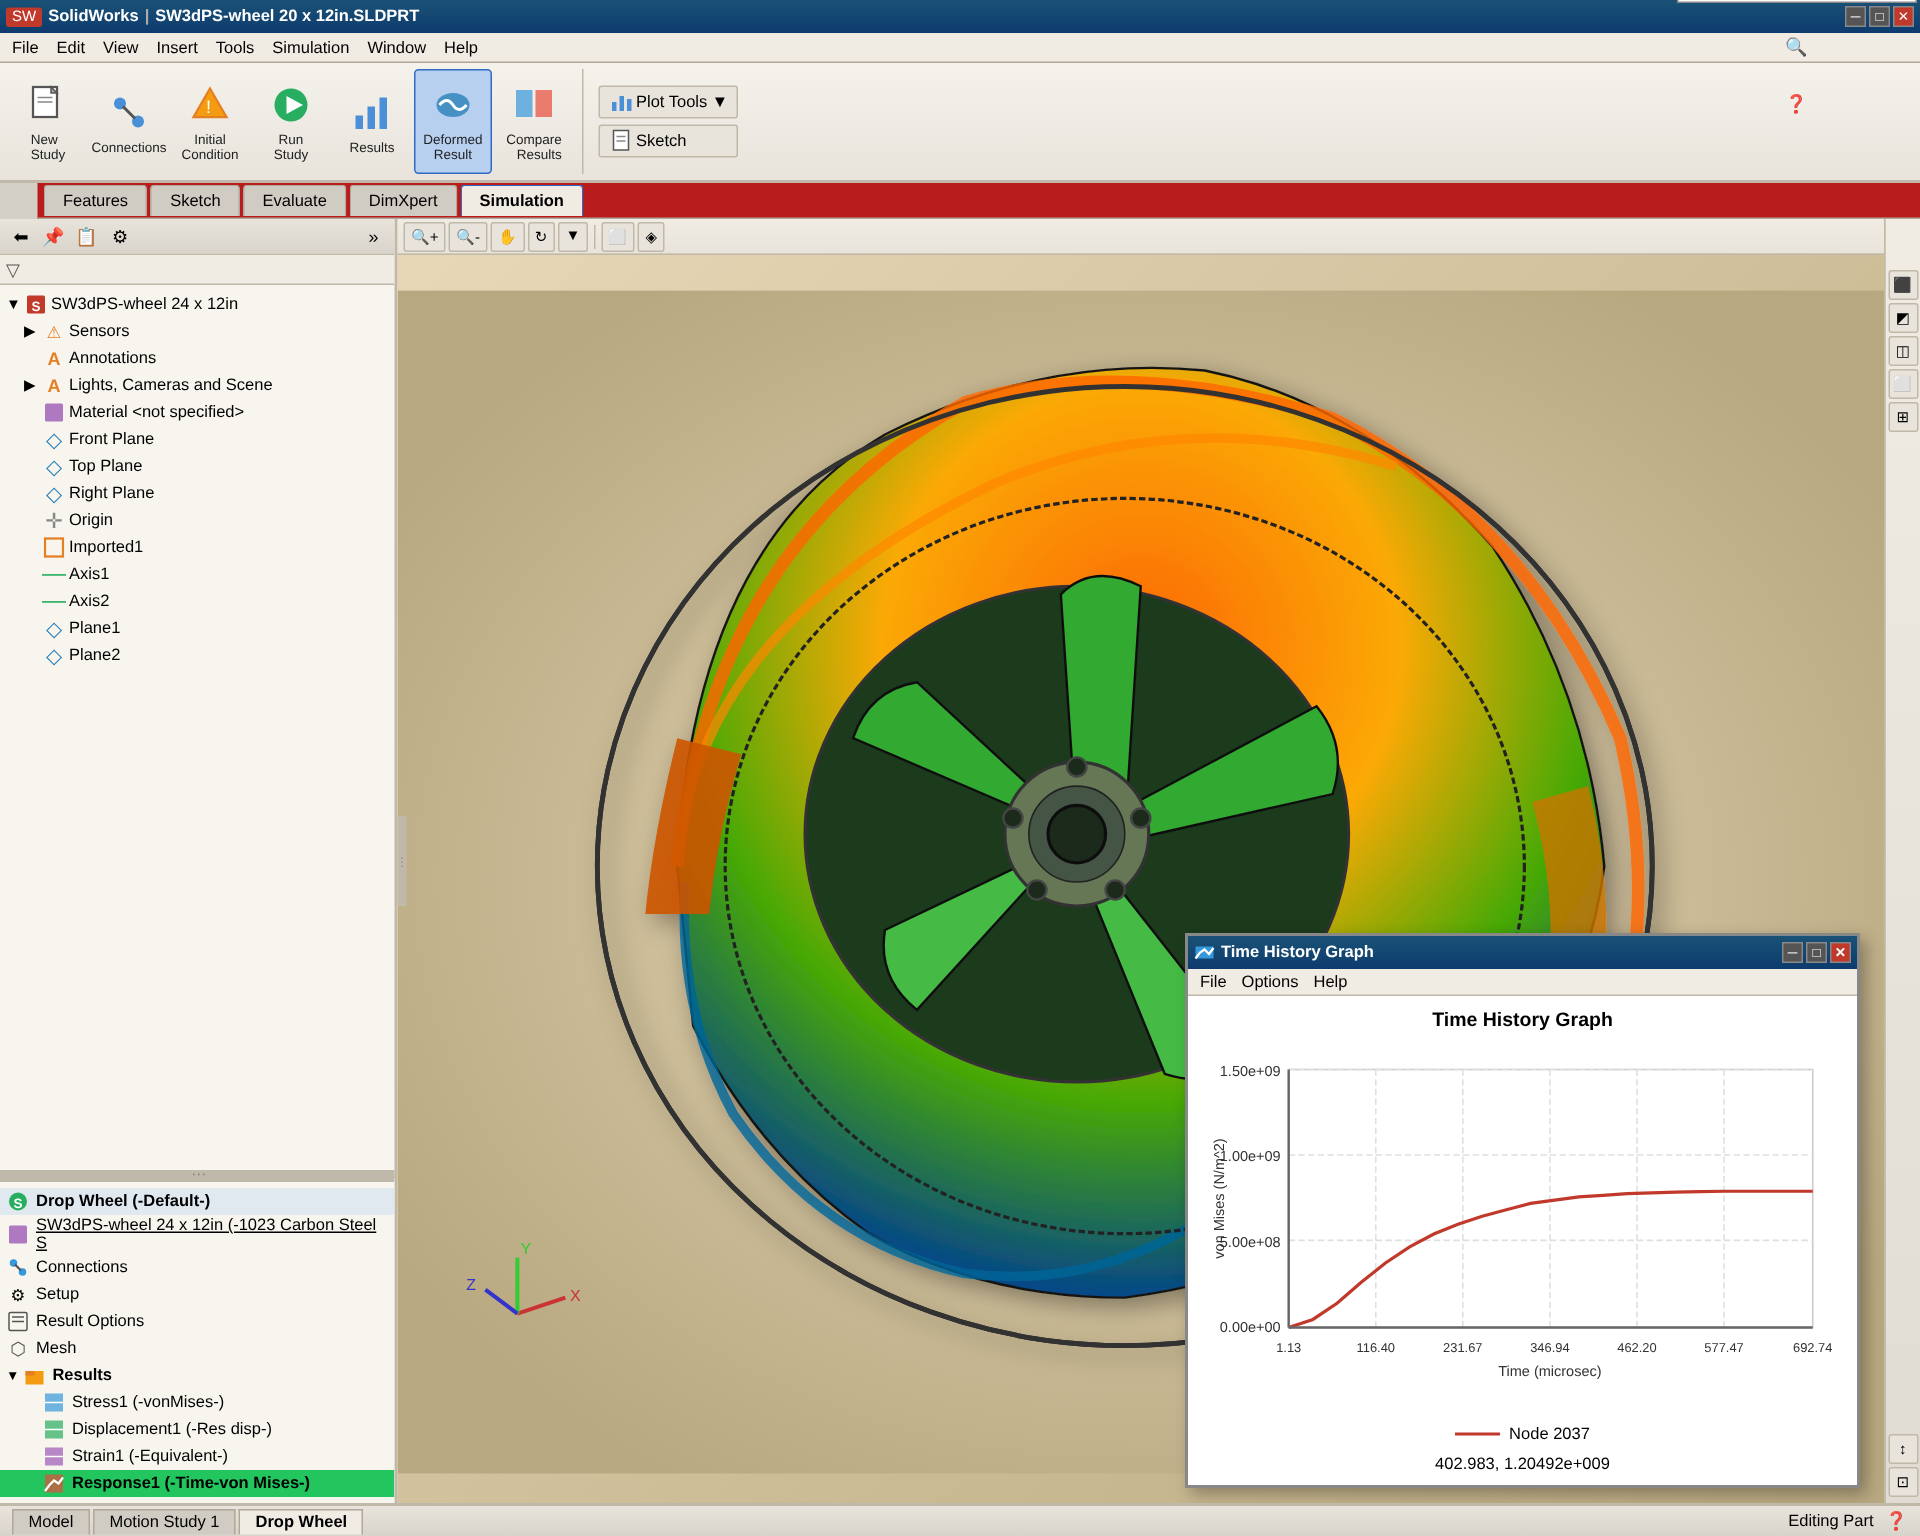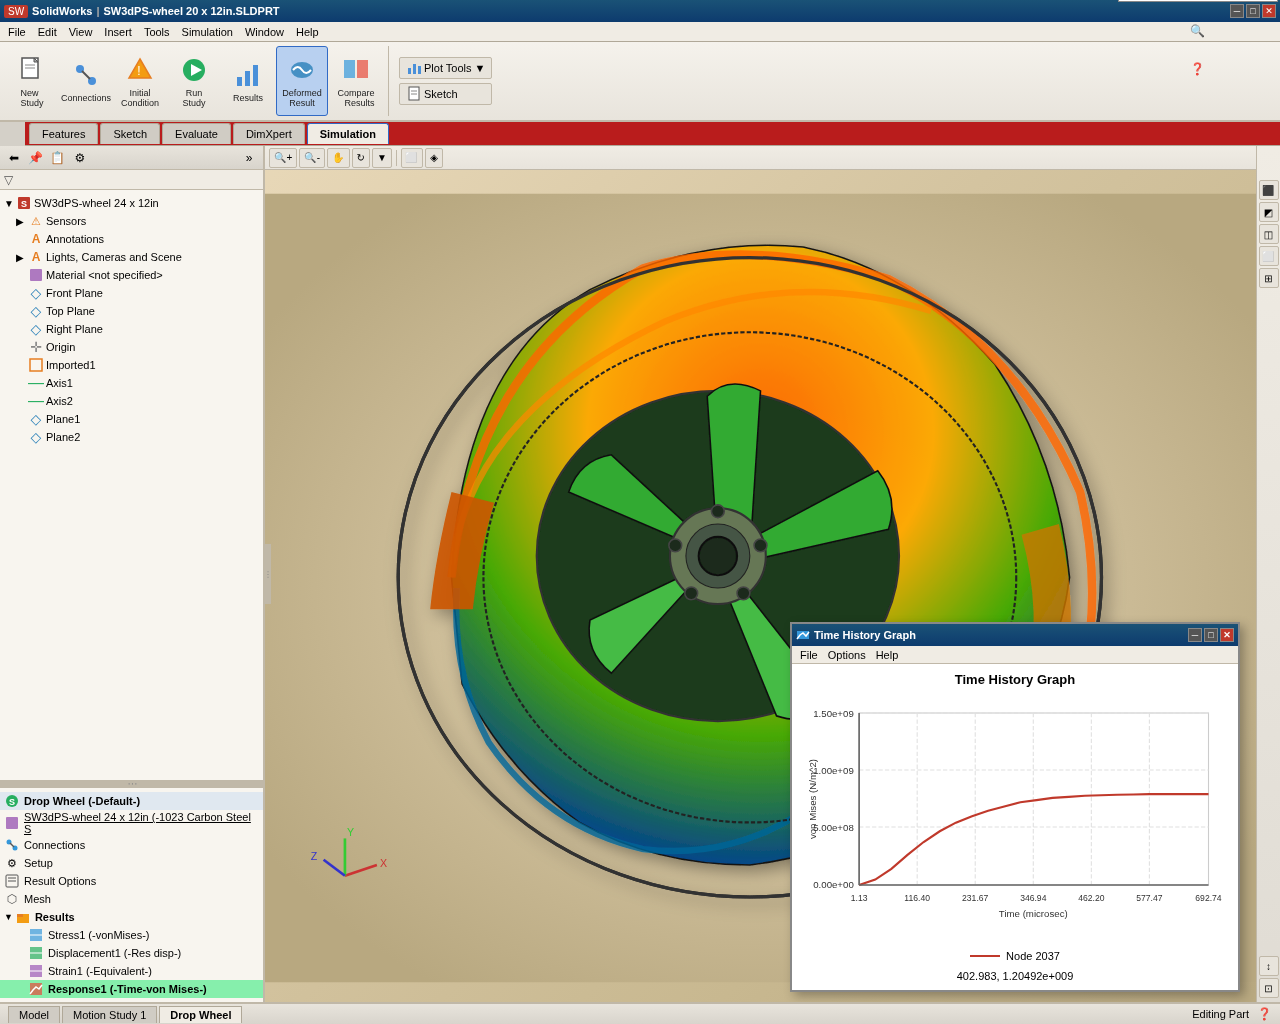--- a/index.html
+++ b/index.html
@@ -545,21 +545,21 @@
       <div class="bottom-tree-item" style="padding-left:28px;">
         <span class="icon">
           <svg width="14" height="14">
               <rect x="1" y="1" width="12" height="12" fill="#9b59b6" opacity="0.7"></rect>
               <line x1="1" y1="7" x2="13" y2="7" stroke="white" stroke-width="1"></line>
             </svg>
         </span>
         <span>Strain1 (-Equivalent-)</span>
       </div>
 
-      <div class="bottom-tree-item" style="padding-left:28px;background:#86efac;font-weight:bold;">
+      <div class="bottom-tree-item" style="padding-left:28px;background:#22c55e;font-weight:bold;">
         <span class="icon">
           <svg width="14" height="14">
               <rect x="1" y="1" width="12" height="12" fill="#e74c3c" opacity="0.7"></rect>
               <polyline points="1,12 4,8 7,5 10,7 13,3" stroke="white" stroke-width="1.5" fill="none"></polyline>
             </svg>
         </span>
         <span>Response1 (-Time-von Mises-)</span>
       </div>
     </div>
   </div>

